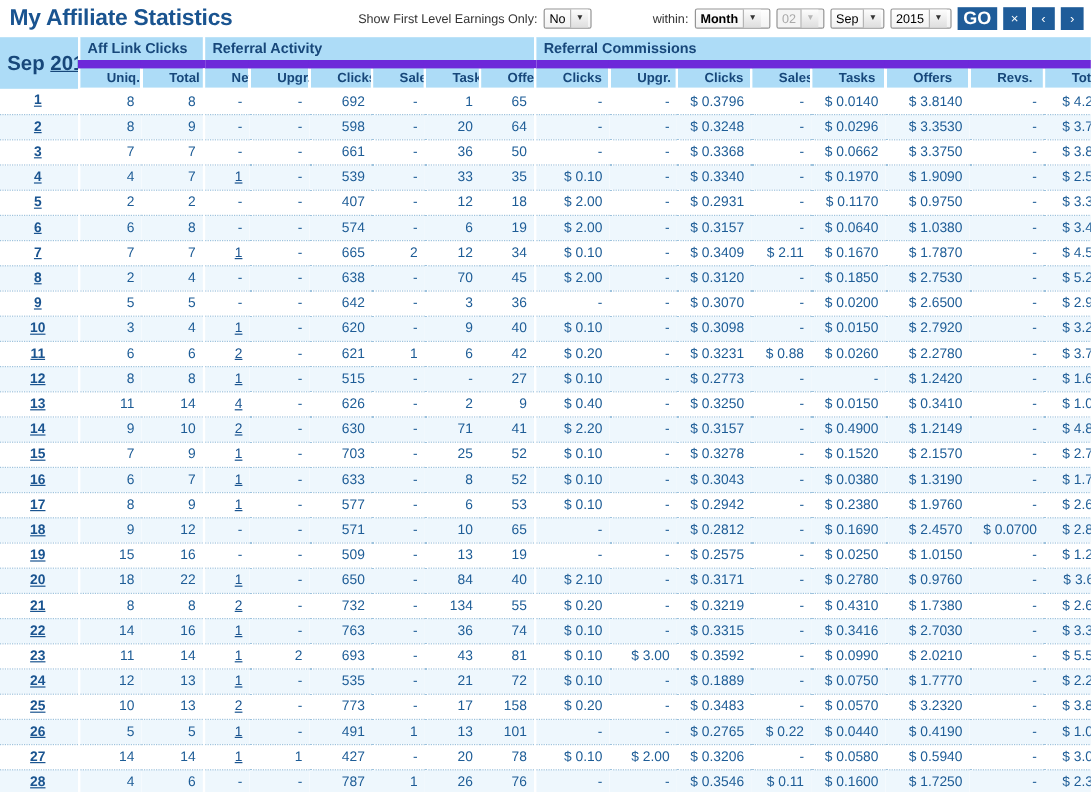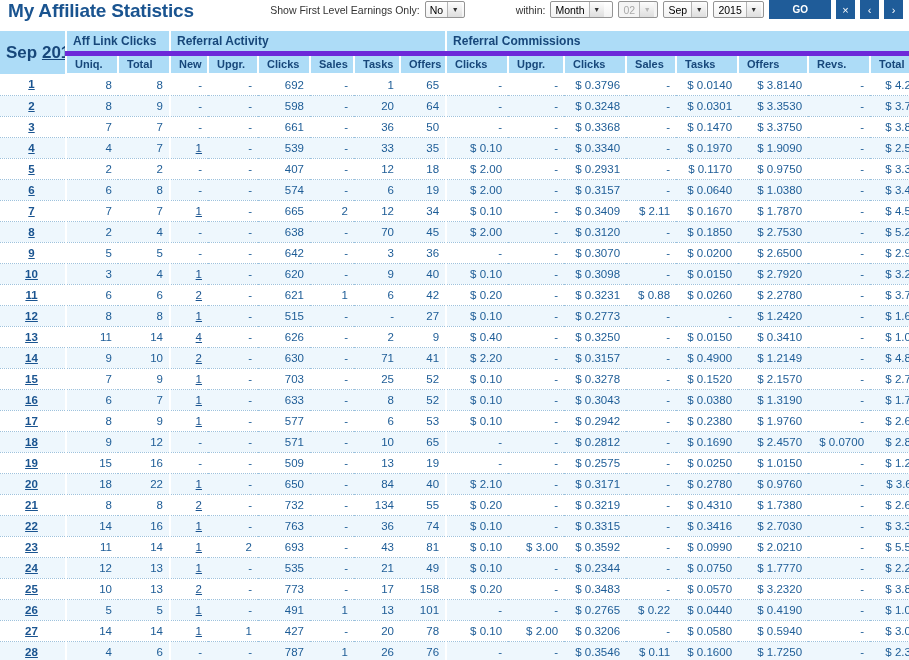--- a/index.html
+++ b/index.html
@@ -12,21 +12,21 @@
     font-size: 11px;
     color: #1a4b7a;
     overflow: hidden;
   }
   #app { position: relative; width: 909px; height: 660px; }
 
   
   .topbar {
     height: 31px;
     display: flex;
-    align-items: flex-start;
+    align-items: center;
     padding: 0 6px 0 8px;
     box-sizing: border-box;
   }
   .page-title {
     font-size: 19px;
     font-weight: bold;
     color: #1a5490;
     letter-spacing: -0.2px;
     white-space: nowrap;
     flex: 0 0 auto;
@@ -61,36 +61,36 @@
     width: 14px; height: 15px;
     border-left: 1px solid #b5b5b5;
     background: linear-gradient(#fdfdfd, #dedede);
     display: flex; align-items: center; justify-content: center;
     font-size: 7px; color: #333;
     line-height: 1;
   }
   .sel.disabled { color: #a9a9a9; background: #f4f4f4; }
   .sel.disabled .arrow { color: #b6b6b6; }
   .sel.w-no { min-width: 40px; }
-  .sel.w-month { min-width: 63px; }
+  .sel.w-month { min-width: 63px; font-weight: bold; }
   .sel.w-day { min-width: 40px; }
   .sel.w-mon { min-width: 45px; }
   .sel.w-year { min-width: 51px; }
 
   .btn {
     height: 19px;
     min-width: 19px;
     background: #1f5c99;
     color: #ffffff;
-    font-size: 10px;
+    font-size: 15px;
     font-weight: bold;
     display: inline-flex;
     align-items: center;
     justify-content: center;
-    padding: 0 23px;
+    padding: 0 5px;
     box-sizing: border-box;
     border: none;
     cursor: pointer;
     font-family: "Liberation Sans", sans-serif;
   }
   .btn.go { min-width: 25px; }
   .btn.icon { padding: 0; width: 17px; font-weight: normal; font-size: 11px; }
 
   
   .tablewrap {
@@ -115,21 +115,21 @@
 
   
   tr.grouprow th {
     background: #addcf7;
     color: #17477a;
     font-weight: bold;
     font-size: 12px;
     text-align: left;
     height: 22px;
     border-right: 2px solid #ffffff;
-    border-bottom: 5px solid #6d28d9;
+    border-bottom: 7px solid #6d28d9;
     padding-left: 6px;
   }
   tr.grouprow th.corner {
     background: #addcf7;
     text-align: right;
     vertical-align: middle;
     border-bottom: none;
     font-size: 17px;
   }
   tr.grouprow th.corner u { text-decoration: underline; }
@@ -137,21 +137,21 @@
   
   tr.subrow th {
     background: #addcf7;
     color: #17477a;
     font-weight: bold;
     font-size: 11px;
     text-align: left;
     height: 21px;
     border-right: 2px solid #ffffff;
     border-bottom: 2px solid #ffffff;
-    padding-left: 8px;
+    padding-left: 22px;
   }
 
   
   tbody tr td {
     text-align: right;
     color: #1d5c96;
     border-bottom: 1px dotted #9dc2dd;
     font-size: 11.5px;
   }
   tbody tr.alt td { background: #eef7fd; }
@@ -295,40 +295,40 @@
             <td class="sep-left">-</td>
             <td>-</td>
             <td>598</td>
             <td>-</td>
             <td>20</td>
             <td>64</td>
             <td class="sep-left">-</td>
             <td>-</td>
             <td>$ 0.3248</td>
             <td>-</td>
-            <td>$ 0.0301</td>
+            <td>$ 0.0296</td>
             <td>$ 3.3530</td>
             <td>-</td>
             <td>$ 3.7258</td>
           </tr>
           <tr>
             <td class="daycell"><a>3</a></td>
             <td class="sep-left">7</td>
             <td>7</td>
             <td class="sep-left">-</td>
             <td>-</td>
             <td>661</td>
             <td>-</td>
             <td>36</td>
             <td>50</td>
             <td class="sep-left">-</td>
             <td>-</td>
             <td>$ 0.3368</td>
             <td>-</td>
-            <td>$ 0.1470</td>
+            <td>$ 0.0662</td>
             <td>$ 3.3750</td>
             <td>-</td>
             <td>$ 3.8588</td>
           </tr>
           <tr class="alt">
             <td class="daycell"><a>4</a></td>
             <td class="sep-left">4</td>
             <td>7</td>
             <td class="sep-left"><span class="ulink">1</span></td>
             <td>-</td>
@@ -708,24 +708,24 @@
           </tr>
           <tr class="alt">
             <td class="daycell"><a>24</a></td>
             <td class="sep-left">12</td>
             <td>13</td>
             <td class="sep-left"><span class="ulink">1</span></td>
             <td>-</td>
             <td>535</td>
             <td>-</td>
             <td>21</td>
-            <td>49</td>
-            <td class="sep-left">$ 0.10</td>
-            <td>-</td>
-            <td>$ 0.2344</td>
+            <td>72</td>
+            <td class="sep-left">$ 0.10</td>
+            <td>-</td>
+            <td>$ 0.1889</td>
             <td>-</td>
             <td>$ 0.0750</td>
             <td>$ 1.7770</td>
             <td>-</td>
             <td>$ 2.2404</td>
           </tr>
           <tr>
             <td class="daycell"><a>25</a></td>
             <td class="sep-left">10</td>
             <td>13</td>

